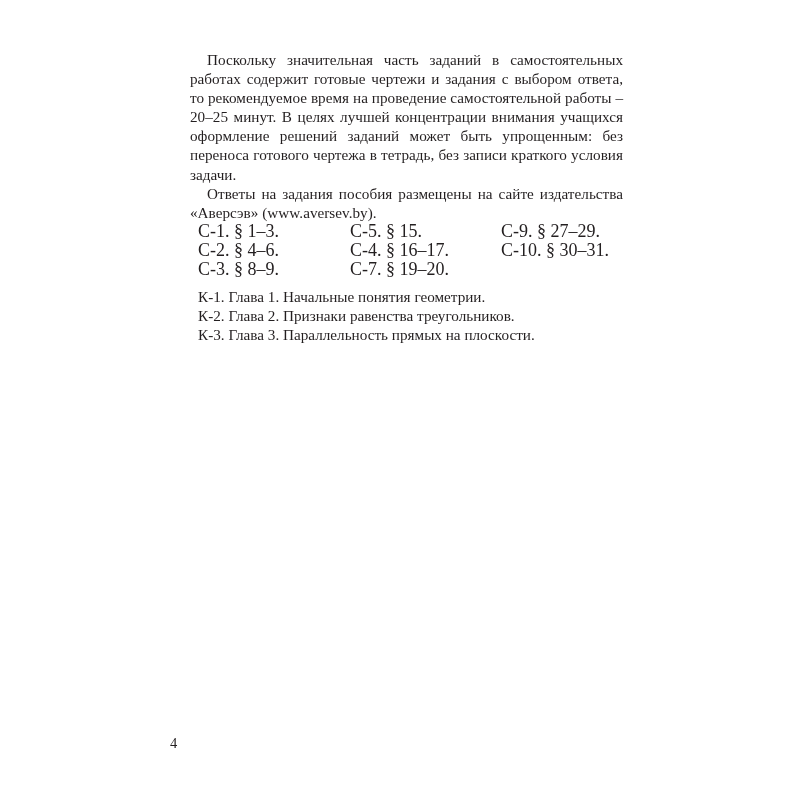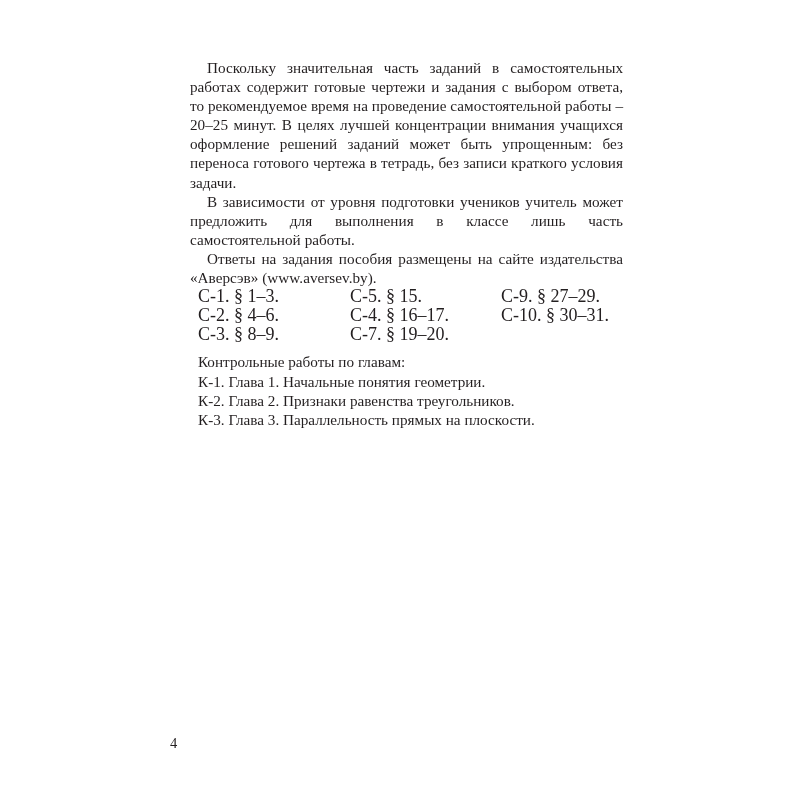--- a/index.html
+++ b/index.html
@@ -18,21 +18,21 @@
   .page {
     position: relative;
     width: 800px;
     height: 800px;
     background: #ffffff;
   }
 
   .text-block {
     position: absolute;
     left: 190px;
-    top: 58px;
+    top: 50px;
     width: 433px;
   }
 
   p.para {
     margin: 0;
     font-size: 15.2px;
     line-height: 19.1px;
     text-align: justify;
     text-indent: 17px;
     letter-spacing: 0.02px;
@@ -80,21 +80,20 @@
 </style>
 </head>
 <body>
 
 <div class="page">
 
   <div class="text-block">
 
     <p class="para">Поскольку значительная часть заданий в самостоятельных работах содержит готовые чертежи и задания с выбором ответа, то рекомендуемое время на проведение самостоятельной работы – 20–25 минут. В целях лучшей концентрации внимания учащихся оформление решений заданий может быть упрощенным: без переноса готового чертежа в тетрадь, без записи краткого условия задачи.</p>
 
-    <p class="para">В зависимости от уровня подготовки учеников учитель может предложить для выполнения в классе лишь часть самостоятельной работы.</p>
 
     <p class="para">Ответы на задания пособия размещены на сайте издательства «Аверсэв» (www.aversev.by).</p>
 
 
     <table class="sw-table">
       <tbody>
         <tr>
           <td class="c1">С-1. § 1–3.</td>
           <td class="c2">С-5. § 15.</td>
           <td class="c3">С-9. § 27–29.</td>
@@ -106,21 +105,20 @@
         </tr>
         <tr>
           <td class="c1">С-3. § 8–9.</td>
           <td class="c2">С-7. § 19–20.</td>
           <td class="c3"></td>
         </tr>
       </tbody>
     </table>
 
     <div class="kw-block">
-      <div class="kw-line">Контрольные работы по главам:</div>
       <div class="kw-line">К-1. Глава 1. Начальные понятия геометрии.</div>
       <div class="kw-line">К-2. Глава 2. Признаки равенства треугольников.</div>
       <div class="kw-line">К-3. Глава 3. Параллельность прямых на плоскости.</div>
     </div>
 
   </div>
 
   <div class="folio">4</div>
 
 </div>

